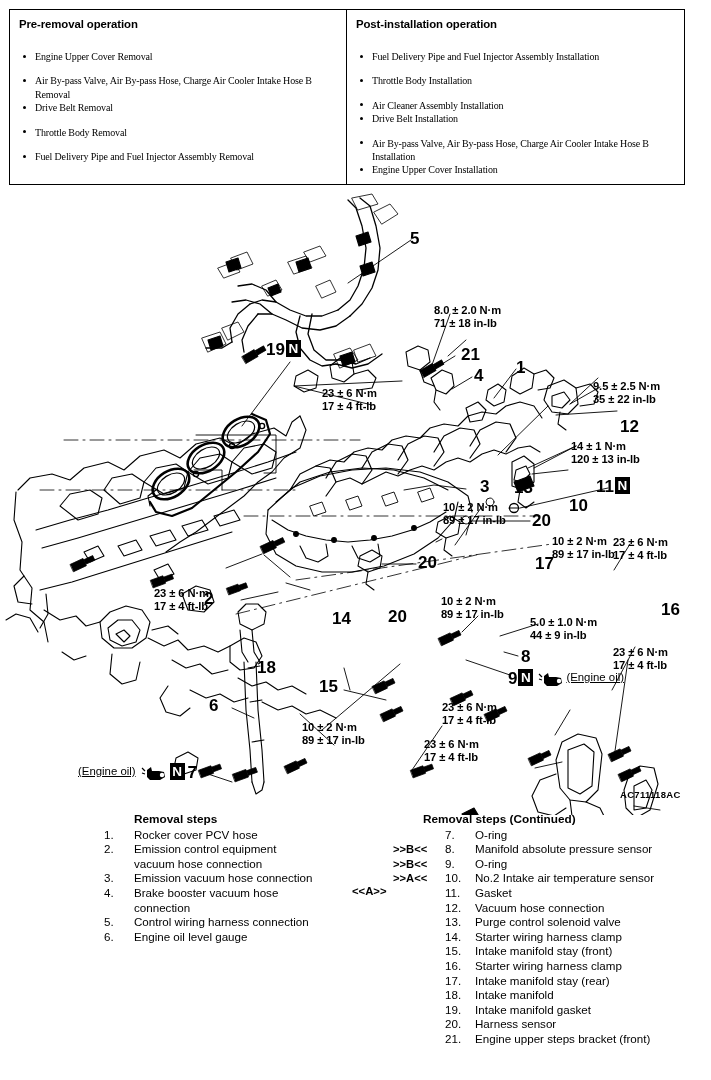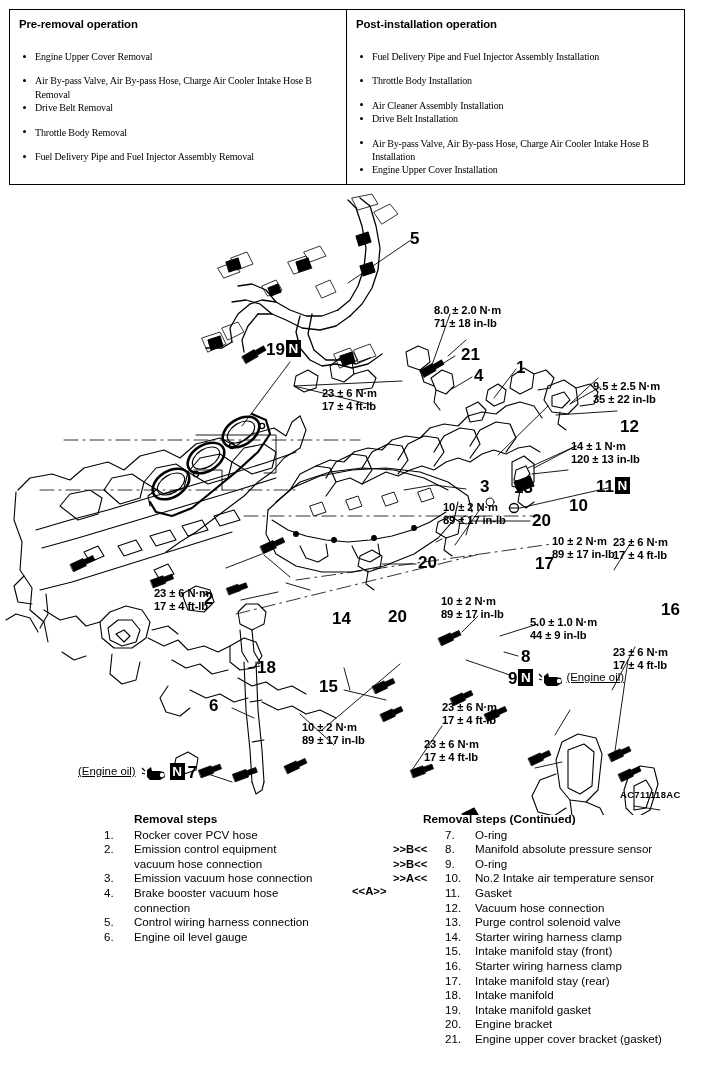--- a/index.html
+++ b/index.html
@@ -785,21 +785,21 @@
         <div class="step-txt">Intake manifold</div>
       </div>
       <div class="step-row">
         <div class="step-mark2"></div>
         <div class="step-no">19.</div>
         <div class="step-txt">Intake manifold gasket</div>
       </div>
       <div class="step-row">
         <div class="step-mark2"></div>
         <div class="step-no">20.</div>
-        <div class="step-txt">Engine bracket</div>
+        <div class="step-txt">Harness sensor</div>
       </div>
       <div class="step-row">
         <div class="step-mark2"></div>
         <div class="step-no">21.</div>
-        <div class="step-txt">Engine upper cover bracket (gasket)</div>
+        <div class="step-txt">Engine upper steps bracket (front)</div>
       </div>
     </div>
 </div>
 
 </body></html>

